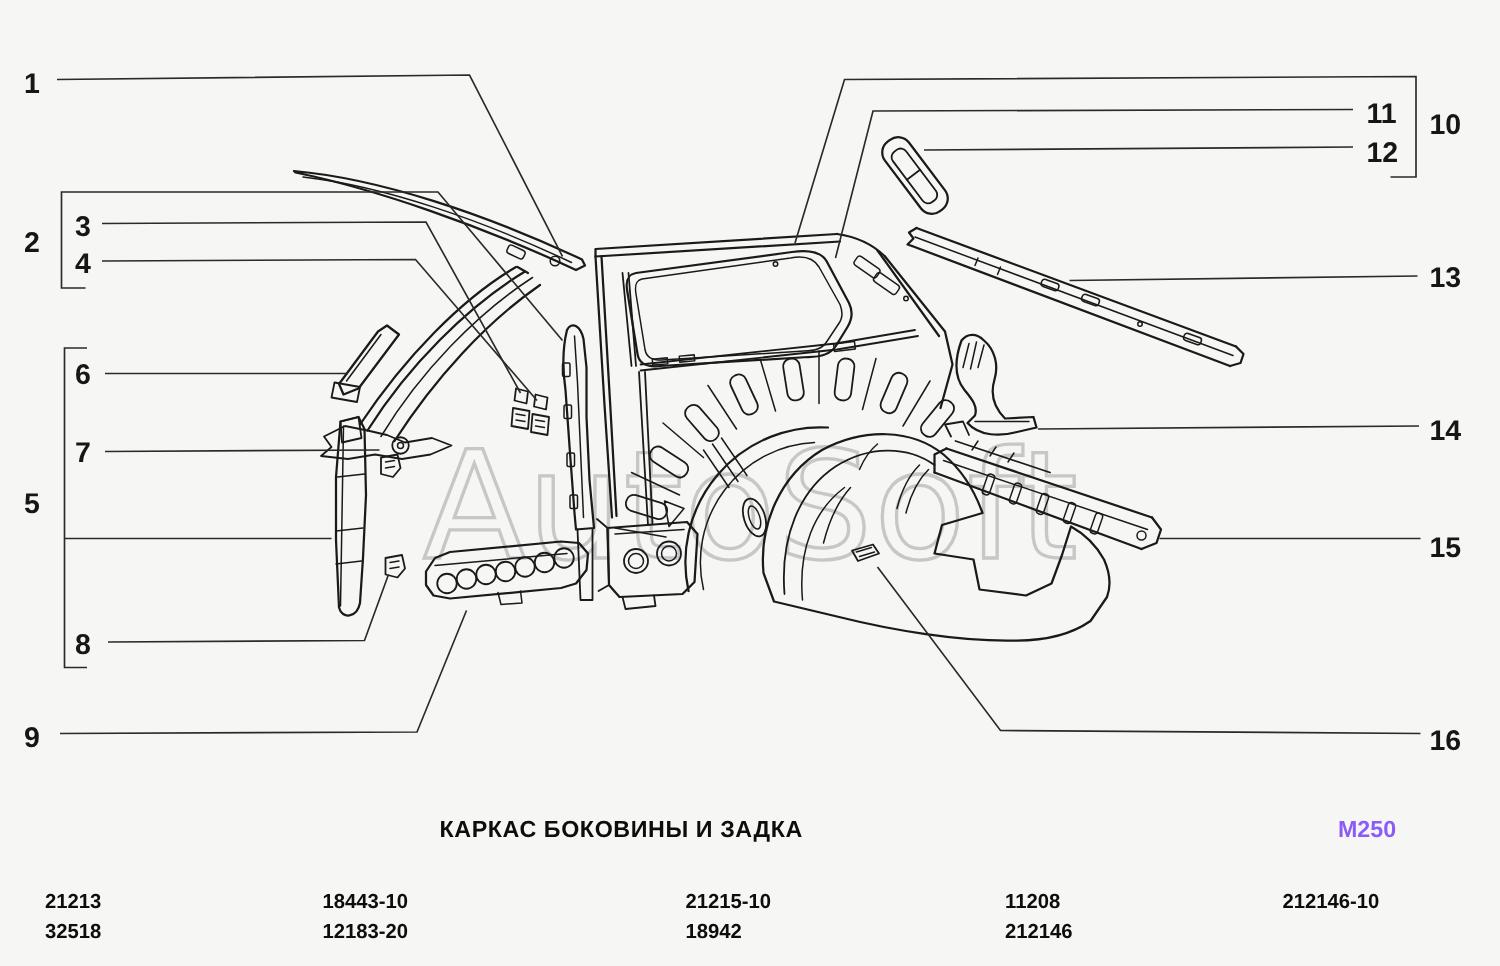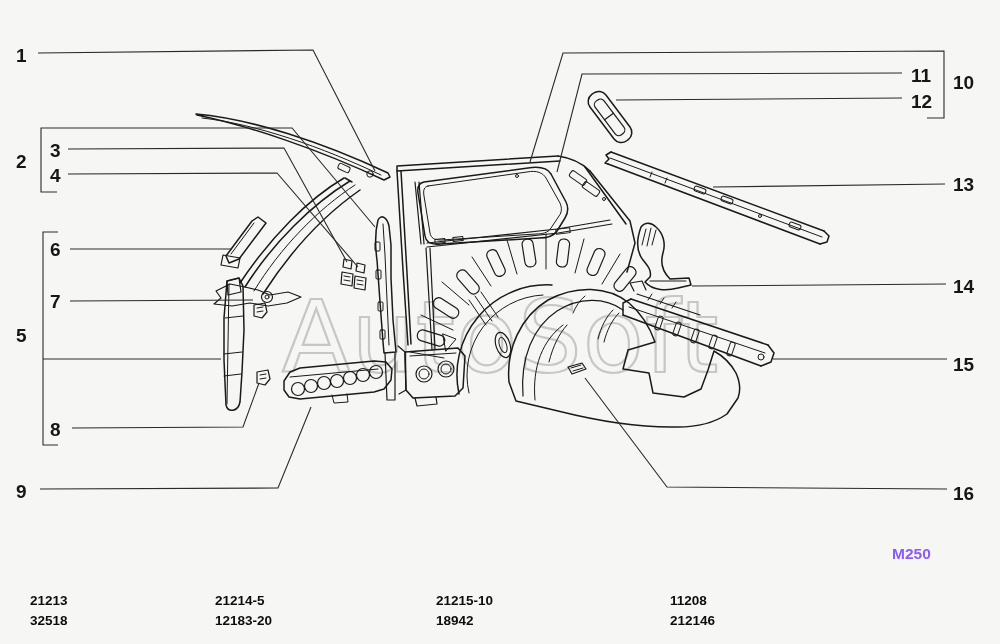--- a/index.html
+++ b/index.html
@@ -6,21 +6,21 @@
   .page{position:relative;width:1000px;height:644px;background:#f6f6f4;overflow:hidden;
         font-family:"Liberation Sans","DejaVu Sans",sans-serif;}
   svg{position:absolute;left:0;top:0;}
   .callout-num{font-family:"Liberation Sans","DejaVu Sans",sans-serif;font-size:19px;font-weight:600;fill:#161616;}
   .footer-title{position:absolute;left:293px;top:545px;font-size:15.5px;font-weight:bold;
                 letter-spacing:.4px;color:#0d0d0d;white-space:nowrap;}
   .sheet-code{position:absolute;left:892px;top:545px;font-size:15.5px;font-weight:bold;color:#8b5cf6;}
   .model-col{position:absolute;top:579px;font-size:13.5px;font-weight:bold;color:#0d0d0d;
              line-height:20px;white-space:nowrap;margin-top:12px;}
   .model-col div{height:20px;}
-  .c1{left:30px}.c2{left:215px}.c3{left:436px}.c4{left:670px}.c5{left:855px}
+  .c1{left:30px}.c2{left:215px}.c3{left:457px}.c4{left:670px}.c5{left:855px}
 </style>
 </head>
 <body>
 
 <div class="page">
 
 <svg width="1000" height="644" viewBox="0 0 1000 644">
 
   <text x="282" y="372" font-size="100" font-family="DejaVu Sans, sans-serif" fill="none" stroke="#c7c7c7" stroke-width="2.2" letter-spacing="1">AutoSoft</text>
 
@@ -276,32 +276,37 @@
     <text class="callout-num" x="953" y="89">10</text>
     <text class="callout-num" x="911" y="82">11</text>
     <text class="callout-num" x="911" y="108">12</text>
     <text class="callout-num" x="953" y="191">13</text>
     <text class="callout-num" x="953" y="293">14</text>
     <text class="callout-num" x="953" y="371">15</text>
     <text class="callout-num" x="953" y="500">16</text>
   </g>
 </svg>
 
+  <div class="footer-title">КАРКАС БОКОВИНЫ И ЗАДКА</div>
   <div class="sheet-code">M250</div>
 
   <div class="model-col c1">
     <div>21213</div>
     <div>32518</div>
   </div>
   <div class="model-col c2">
-    <div>21214-5</div>
+    <div>18443-10</div>
     <div>12183-20</div>
   </div>
   <div class="model-col c3">
     <div>21215-10</div>
     <div>18942</div>
   </div>
   <div class="model-col c4">
     <div>11208</div>
     <div>212146</div>
   </div>
+  <div class="model-col c5">
+    <div>212146-10</div>
+    <div></div>
+  </div>
 
 </div>
 
 </body></html>

